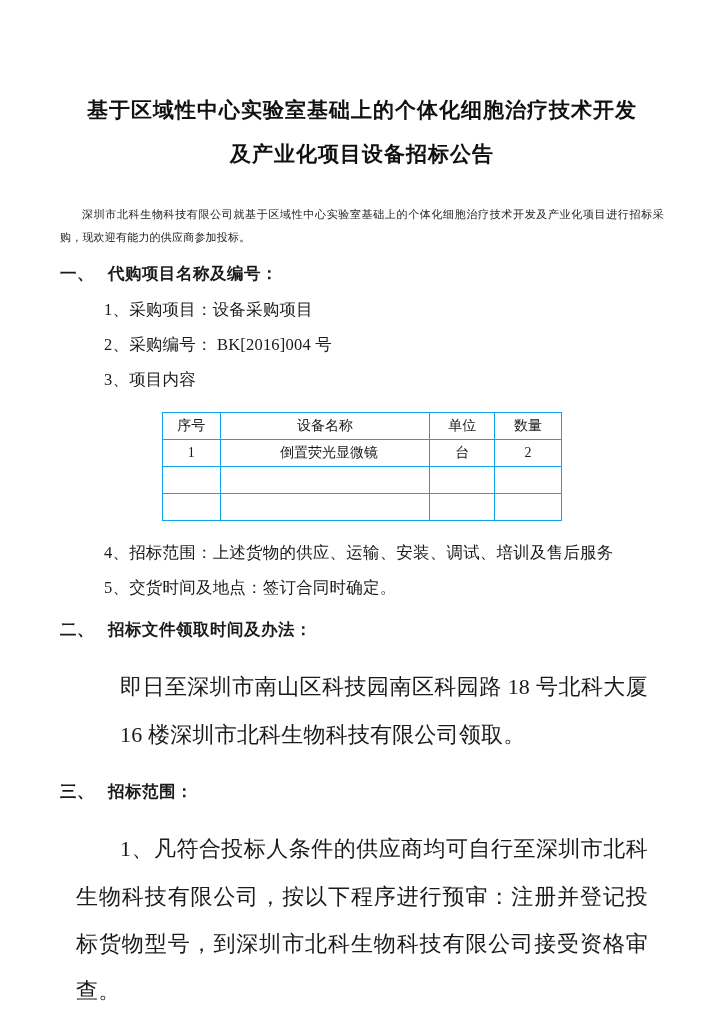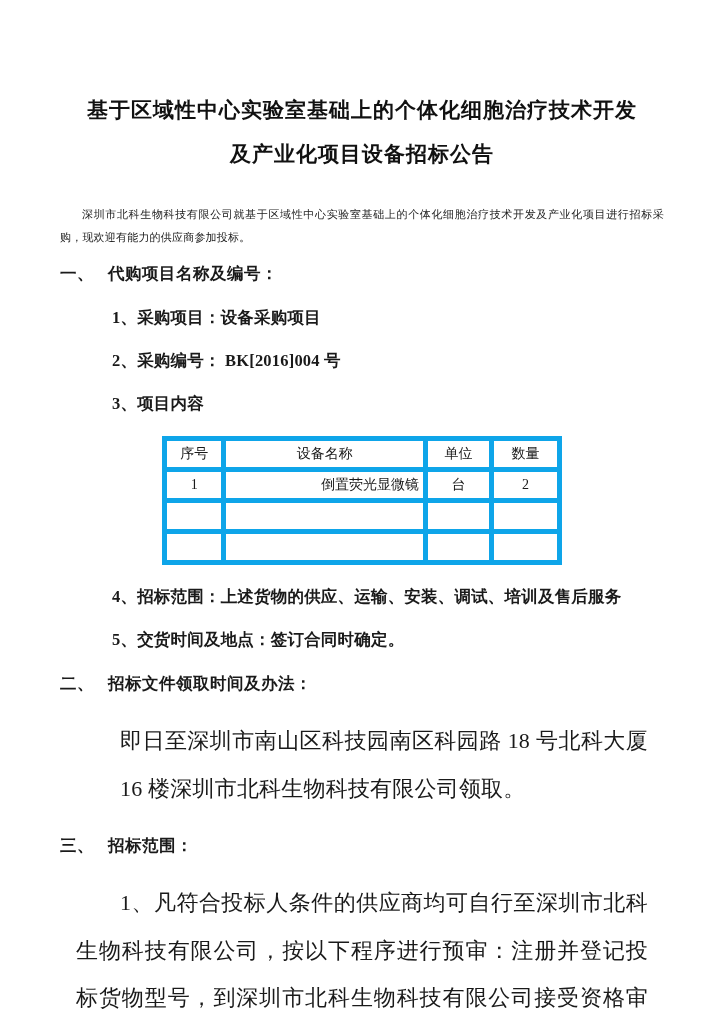--- a/index.html
+++ b/index.html
@@ -55,55 +55,54 @@
     margin: 6px 0 0 0;
     letter-spacing: 0.5px;
   }
   .section-head .num {
     display: inline-block;
     width: 48px;
   }
   .item {
     font-size: 16.5px;
     line-height: 2.15;
-    margin: 8px;
+    margin: 0;
     padding-left: 44px;
     letter-spacing: 0.2px;
-    font-weight: bold;
   }
   .body-flow {
     font-size: 22px;
     line-height: 2.15;
     margin: 16px;
     letter-spacing: 0.2px;
     text-align: justify;
     font-family: Liberation Serif, serif;
   }
   .indent2 {
     text-indent: 2em;
   }
   table.equip {
     border-collapse: collapse;
     margin: 14px auto 14px auto;
     width: 400px;
     font-size: 14px;
   }
   table.equip th, table.equip td {
-    border: 5px solid #0ea5e9;
+    border: 1px solid #0ea5e9;
     text-align: center;
     height: 24px;
     padding: 1px 4px;
     font-weight: normal;
     line-height: 1.5;
   }
   table.equip th {
     font-size: 14px;
   }
   table.equip td.name-cell {
-    text-align: right;
+    text-align: center;
     padding-left: 12px;
   }
   .col-seq { width: 52px; }
   .col-name { width: 218px; }
   .col-unit { width: 60px; }
   .col-qty  { width: 62px; }
 </style>
 </head>
 <body>
 

